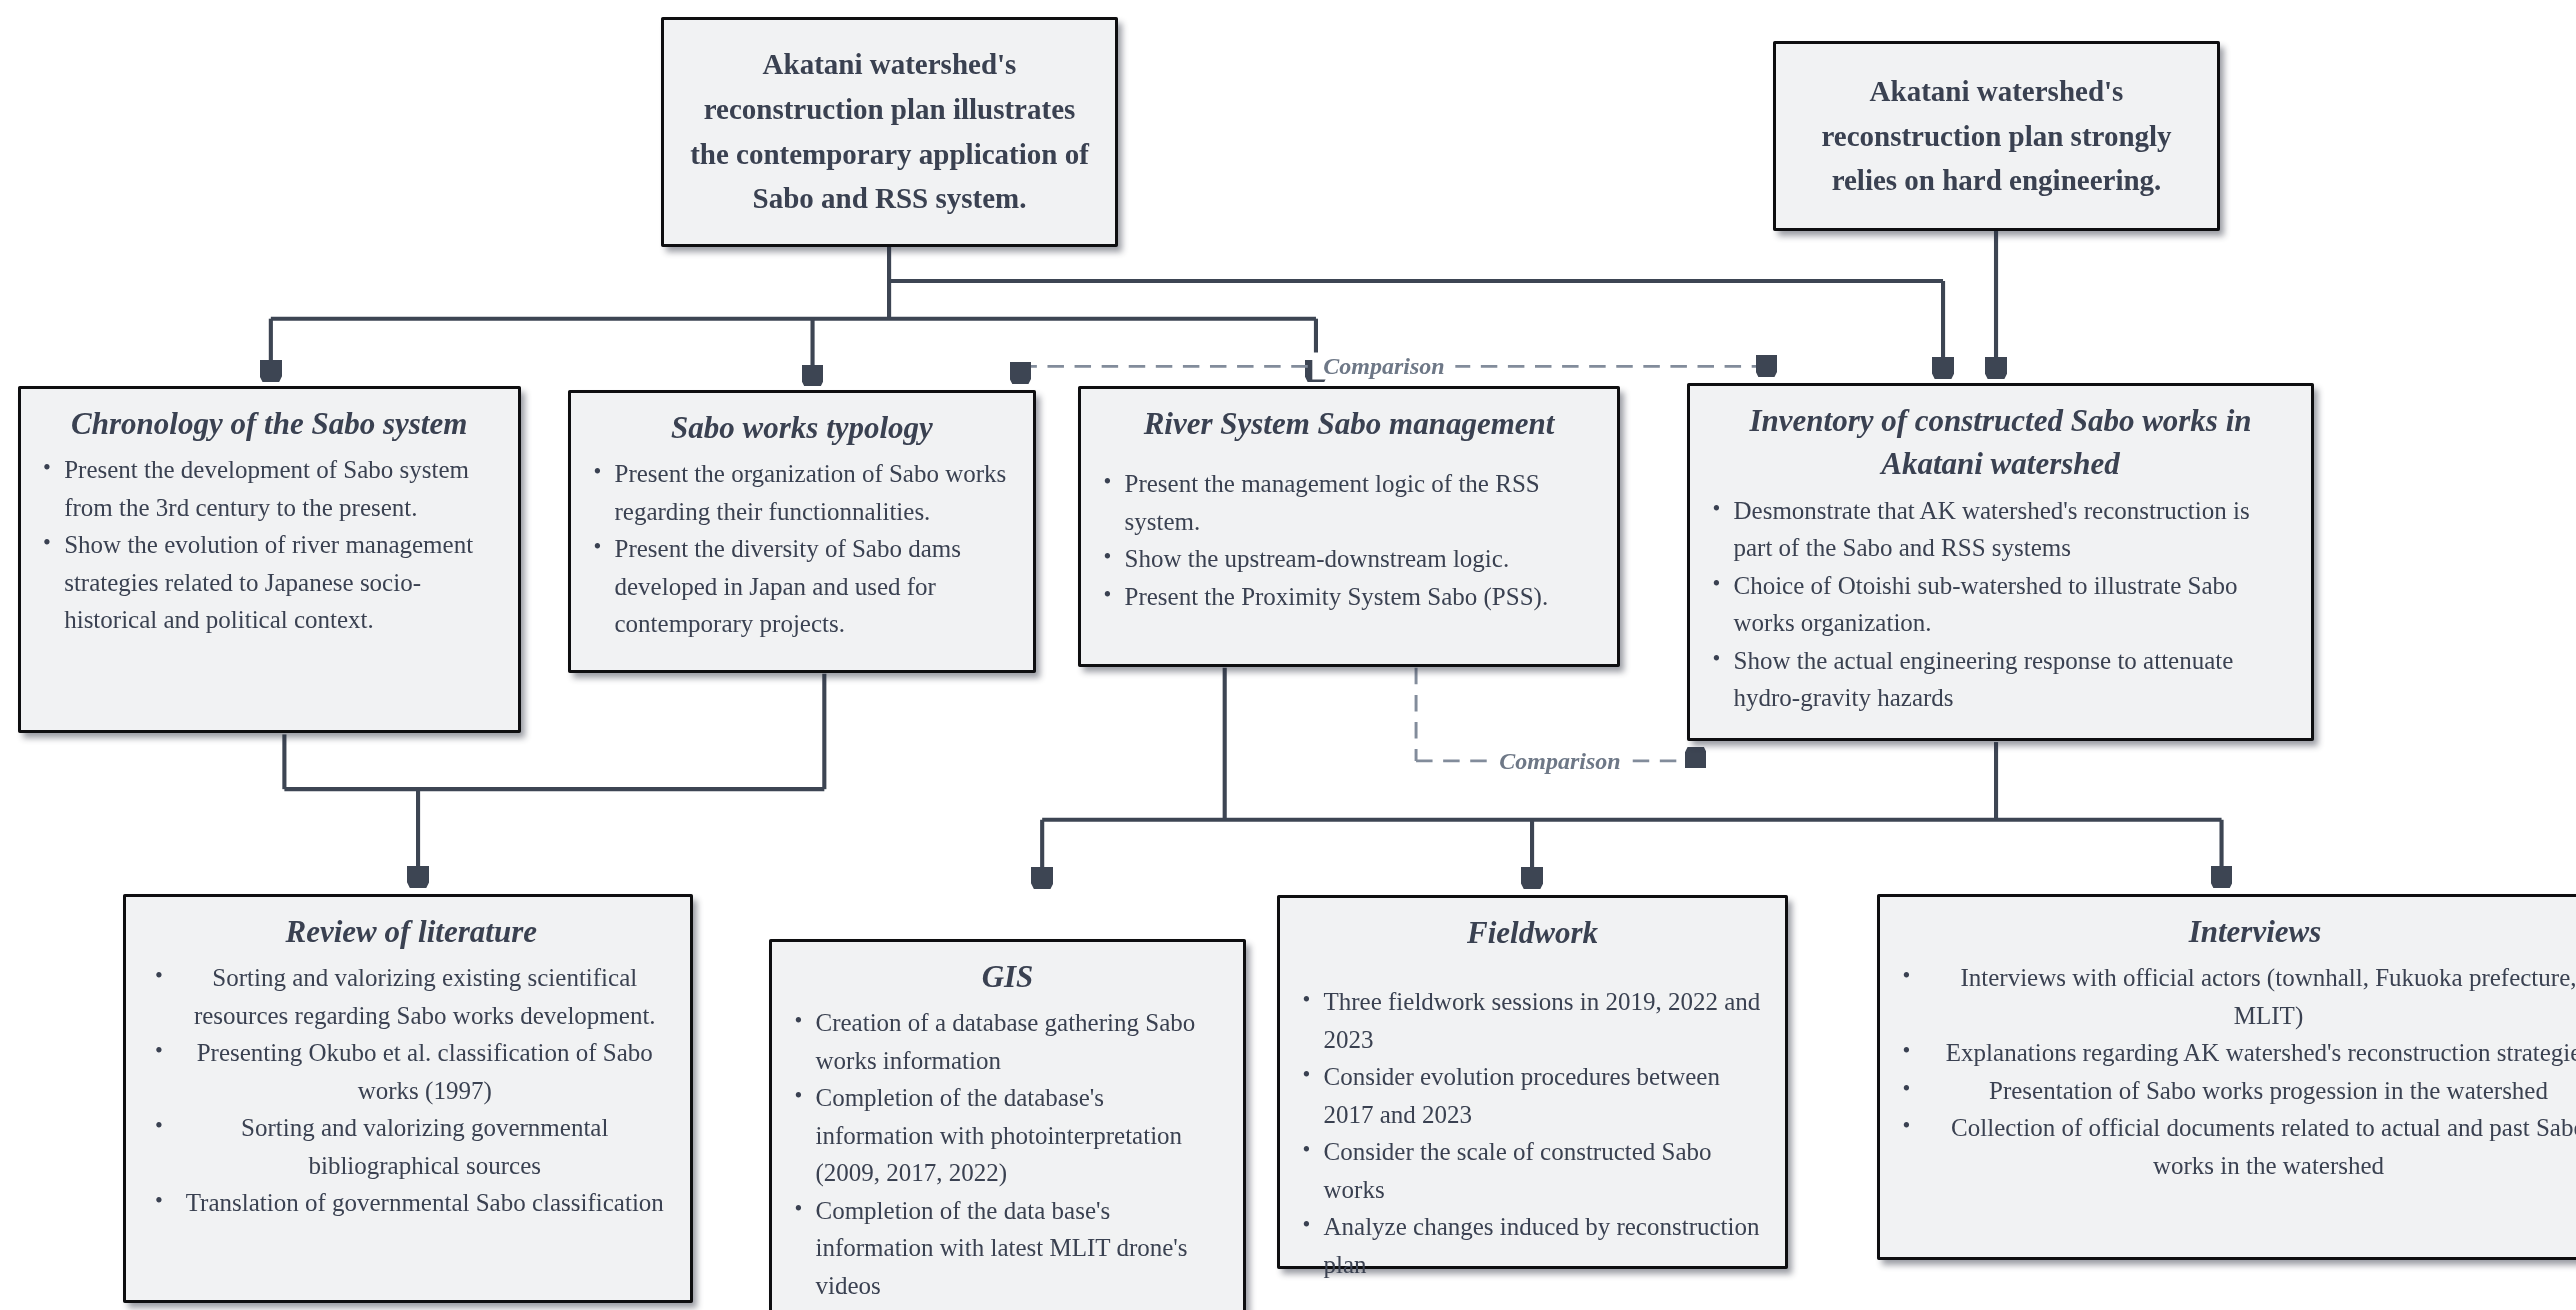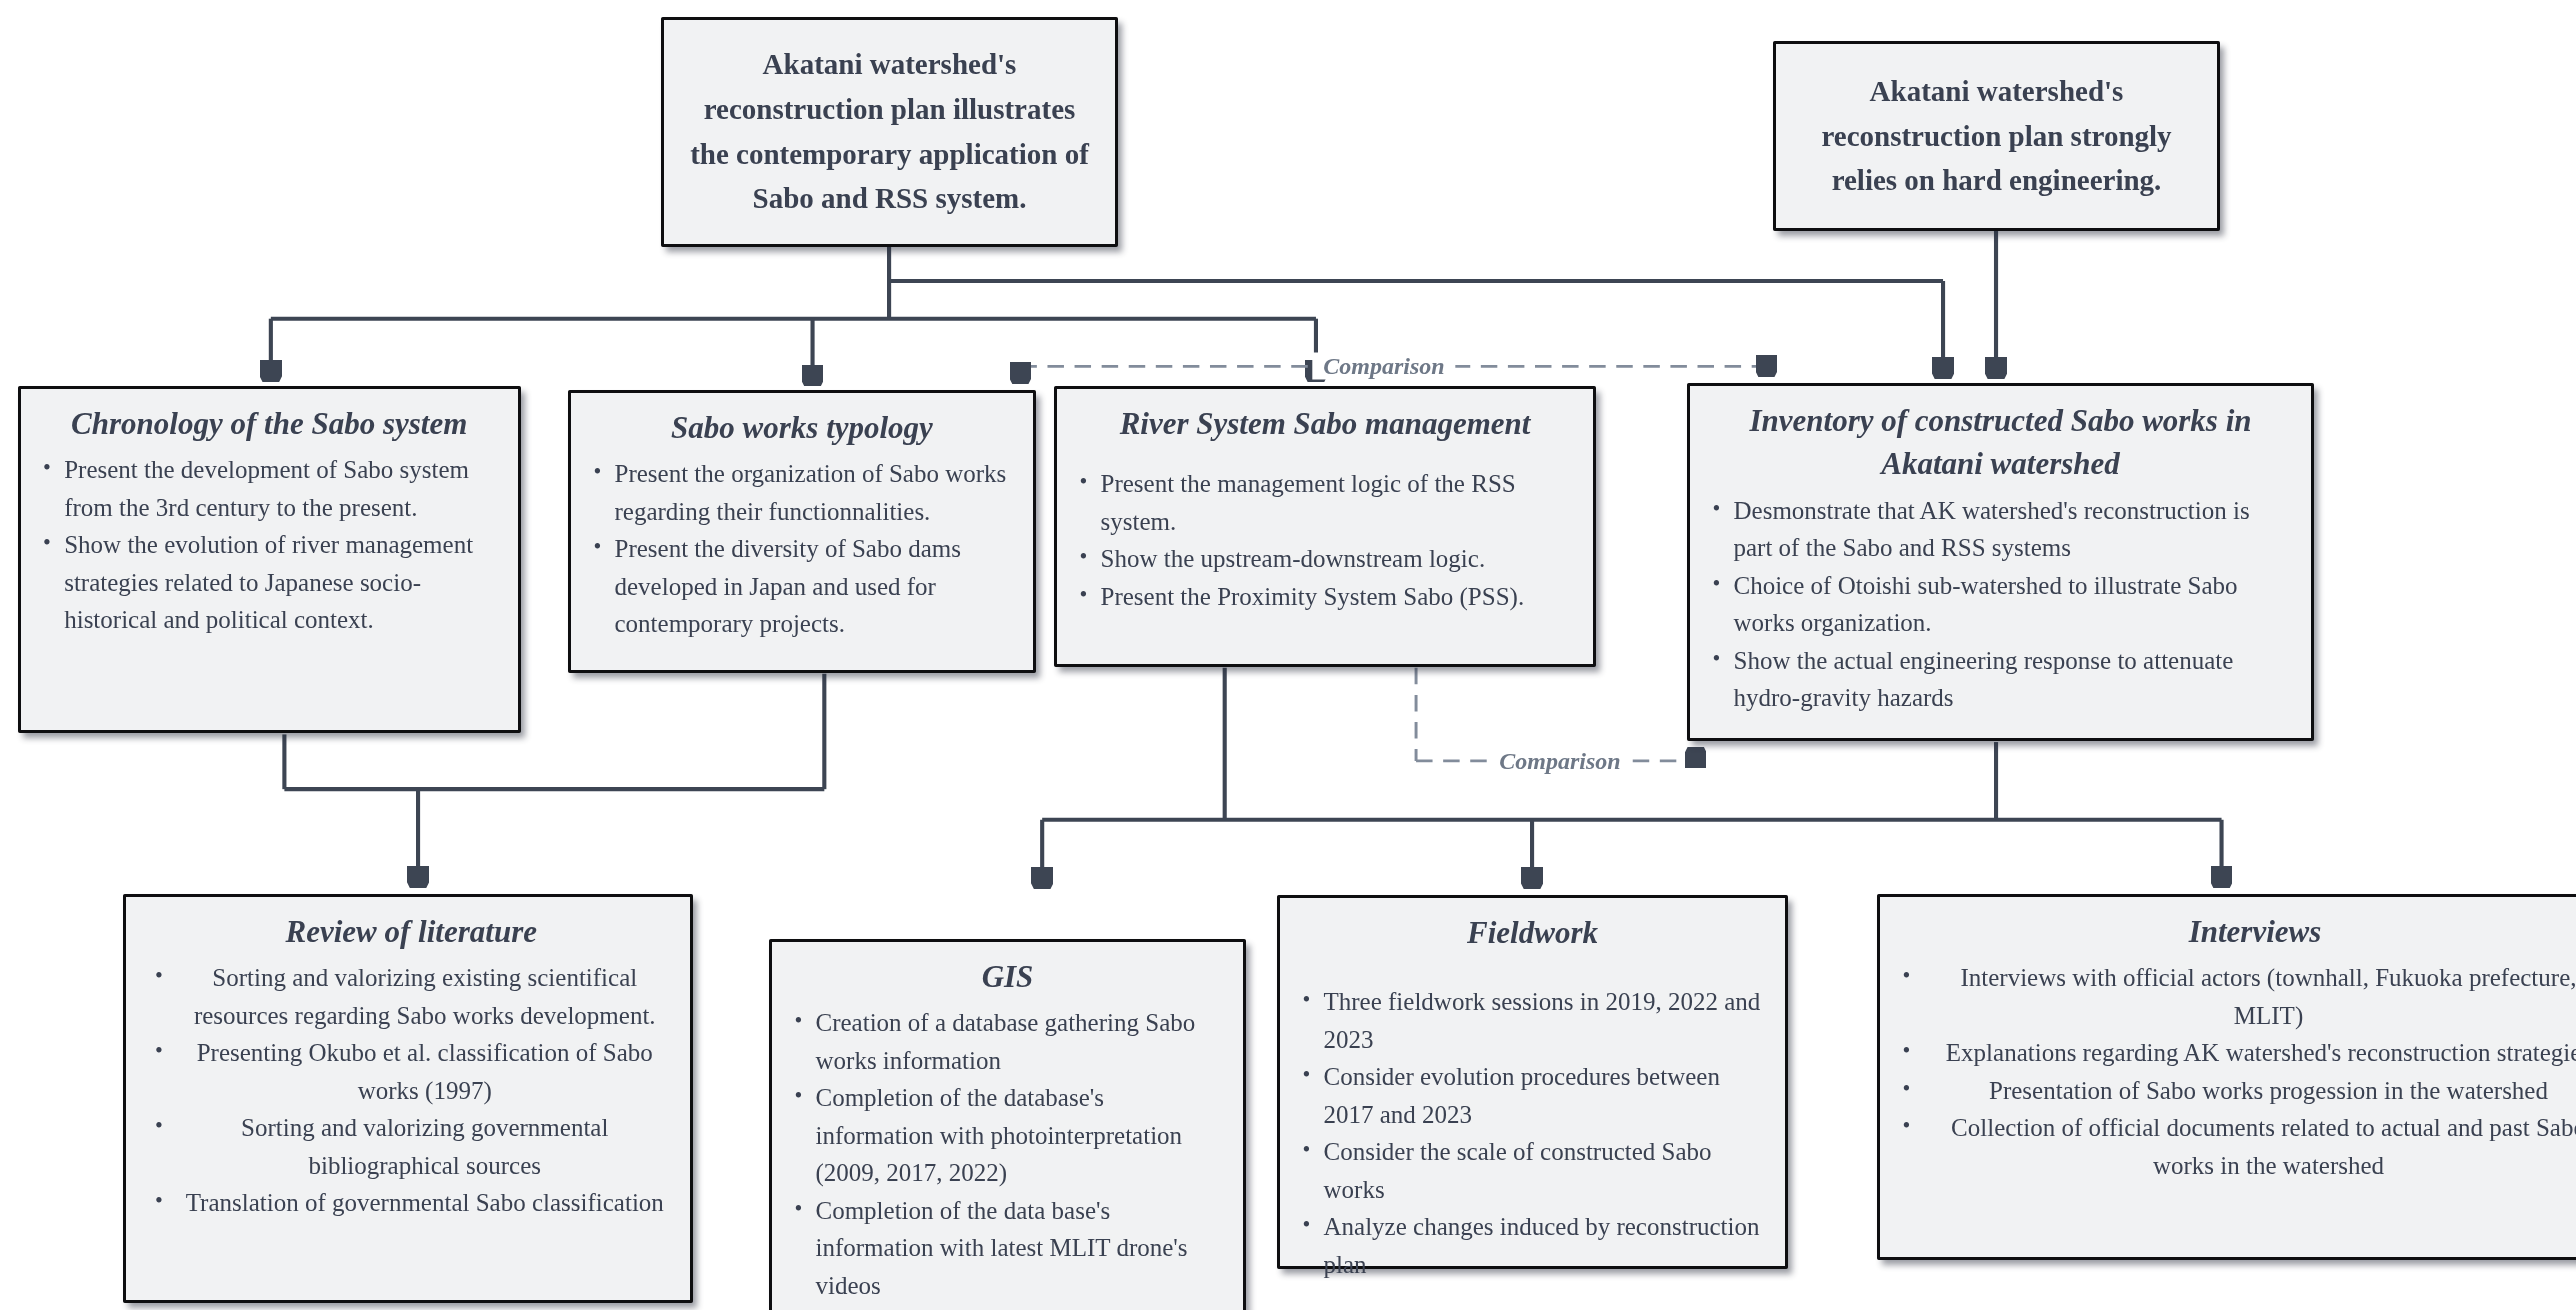--- a/index.html
+++ b/index.html
@@ -137,21 +137,21 @@
   </div>
 
   <div class="node" style="left:568px;top:390px;width:468px;height:283px;">
     <div class="title">Sabo works typology</div>
     <ul>
         <li>Present the organization of Sabo works regarding their functionnalities.</li>
         <li>Present the diversity of Sabo dams developed in Japan and used for contemporary projects.</li>
       </ul>
   </div>
 
-  <div class="node gap-md" style="left:1054px;top:386px;width:542px;height:281px;">
+  <div class="node gap-md" style="left:1078px;top:386px;width:542px;height:281px;">
     <div class="title">River System Sabo management</div>
     <ul>
         <li>Present the management logic of the RSS system.</li>
         <li>Show the upstream-downstream logic.</li>
         <li>Present the Proximity System Sabo (PSS).</li>
       </ul>
   </div>
 
   <div class="node" style="left:1687px;top:383px;width:627px;height:358px;">
     <div class="title">Inventory of constructed Sabo works in Akatani watershed</div>

